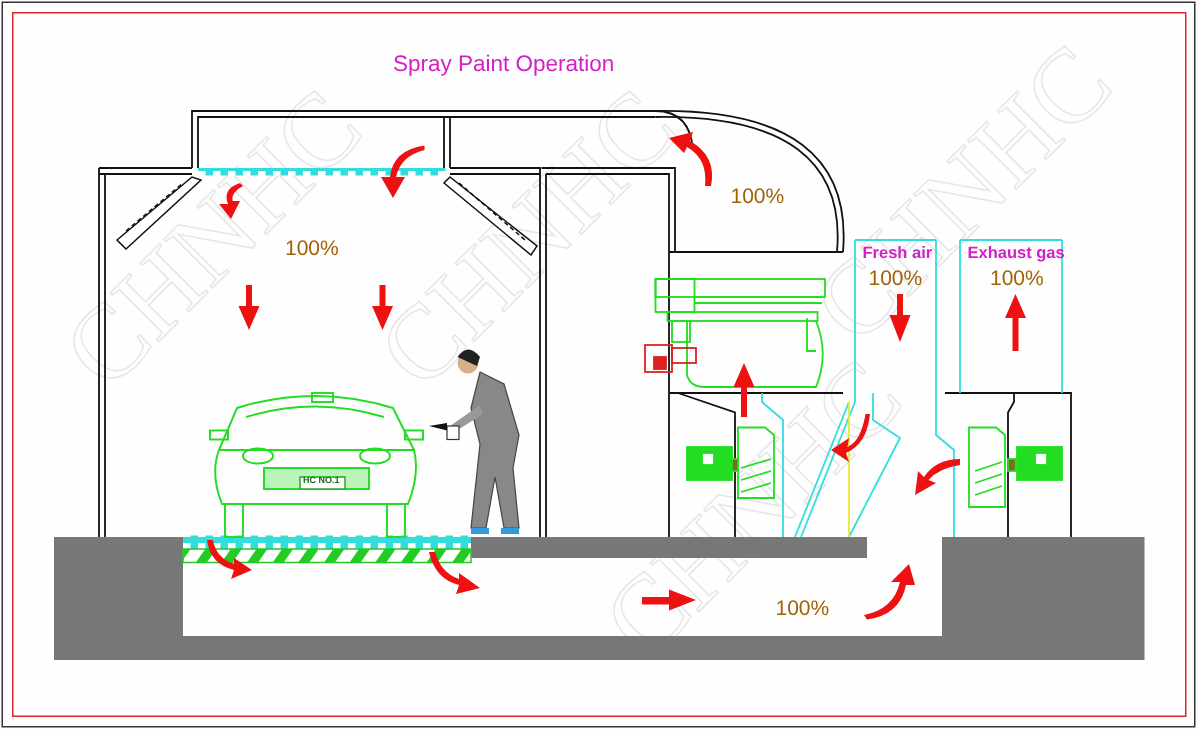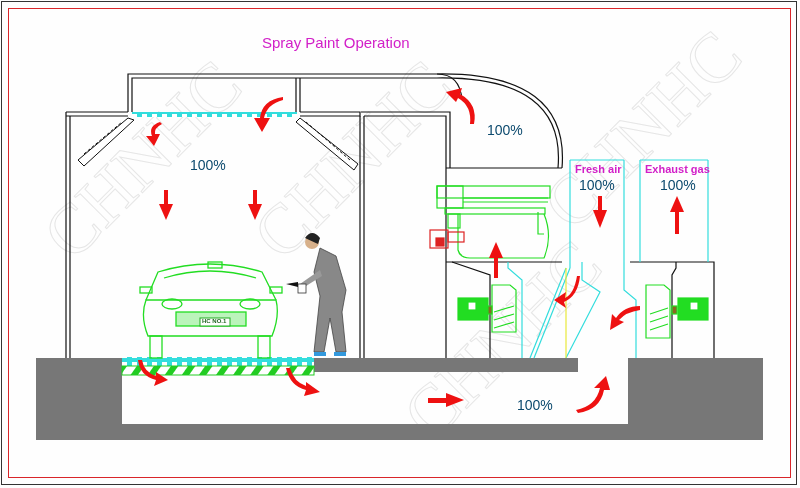--- a/index.html
+++ b/index.html
@@ -1,21 +1,21 @@
 <!DOCTYPE html>
 <html><head>
 <meta charset="utf-8">
 <style>
   html, body { margin:0; padding:0; background:#ffffff; }
   body { width:800px; height:488px; overflow:hidden; position:relative; font-family:"Liberation Sans", sans-serif; }
   #stage { position:absolute; left:0; top:0; width:800px; height:488px; background:#fefefe; }
   .outer-frame { position:absolute; left:1px; top:1px; width:796px; height:484px; border:1px solid #333; box-sizing:border-box; pointer-events:none; }
   .red-frame { position:absolute; left:8px; top:8px; width:783px; height:470px; border:1px solid #d9262a; box-sizing:border-box; pointer-events:none; }
   .title { position:absolute; left:262px; top:34px; font-weight:normal; font-size:15px; color:#d21fc8; white-space:nowrap; }
-  .pct { position:absolute; font-size:14px; color:#0c4a6e; white-space:nowrap; }
+  .pct { position:absolute; font-size:14px; color:#a16207; white-space:nowrap; }
   .label-box-title { position:absolute; font-size:11px; font-weight:bold; color:#d21fc8; white-space:nowrap; }
   svg { position:absolute; left:0; top:0; }
   .wm { position:absolute; font-family:"Liberation Serif", serif; font-size:70px; color:transparent; -webkit-text-stroke:1px #e6e6e6; white-space:nowrap; pointer-events:none; }
 </style>
 </head>
 <body>
 
 <div id="stage">
 
   <div class="wm" style="left:20px;top:120px;transform:rotate(-45deg);">CHNHC</div>

